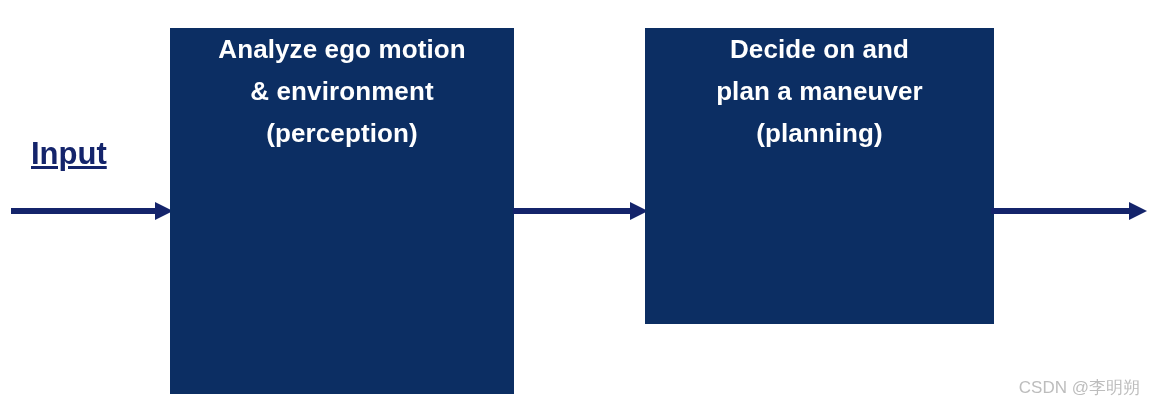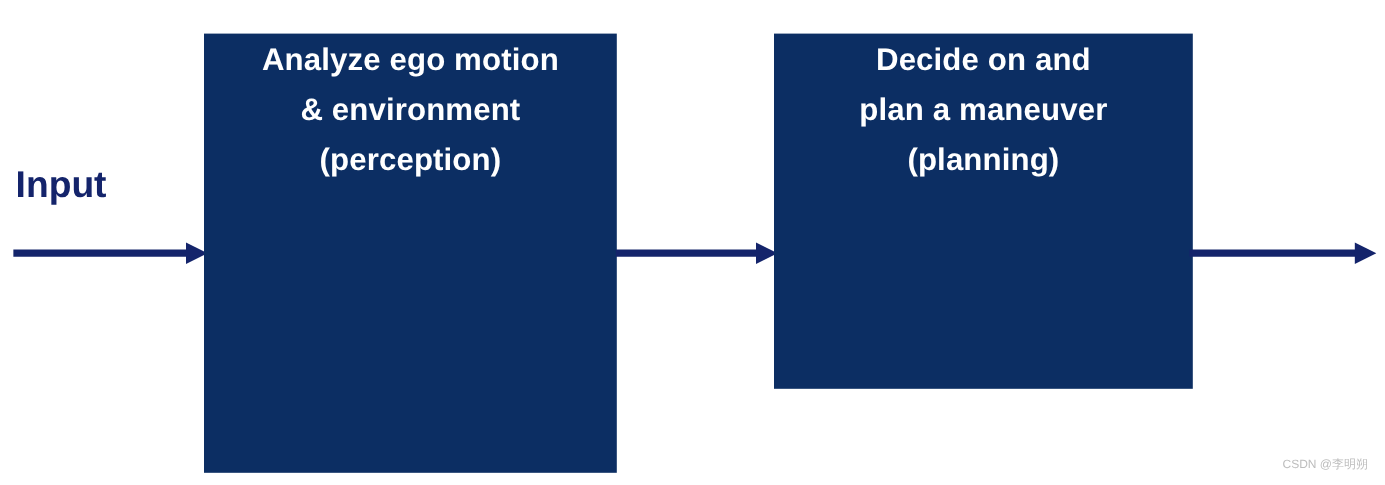--- a/index.html
+++ b/index.html
@@ -53,22 +53,23 @@
   
   .endpoint-label {
     position: absolute;
     color: #14246b;
     font-weight: bold;
     font-size: 31px;
     line-height: 31px;
     white-space: nowrap;
   }
   #label-input {
-    left: 13px;
+    left: 31px;
     top: 138px;
+    text-decoration: underline;
   }
   #label-drive {
     left: 1044px;
     top: 138px;
   }
 
   
   .arrow {
     position: absolute;
     height: 22px;
@@ -77,21 +78,21 @@
   #arrow-input  { left: 11px;  top: 200px; width: 162px; }
   #arrow-middle { left: 513px; top: 200px; width: 135px; }
   #arrow-drive  { left: 991px; top: 200px; width: 156px; }
 
   
   #watermark {
     position: absolute;
     right: 14px;
     bottom: 8px;
     color: #bdbdbd;
-    font-size: 10px;
+    font-size: 17px;
     line-height: 16px;
     white-space: nowrap;
     user-select: none;
   }
 </style>
 </head>
 <body>
 
 <div id="canvas">
 

